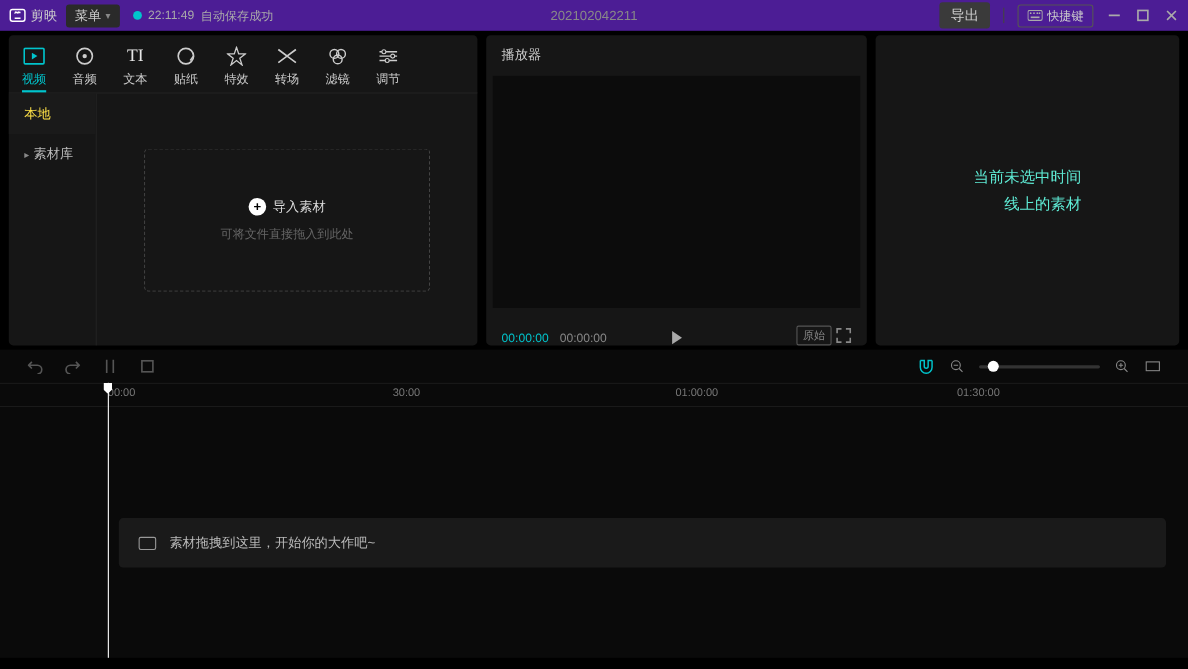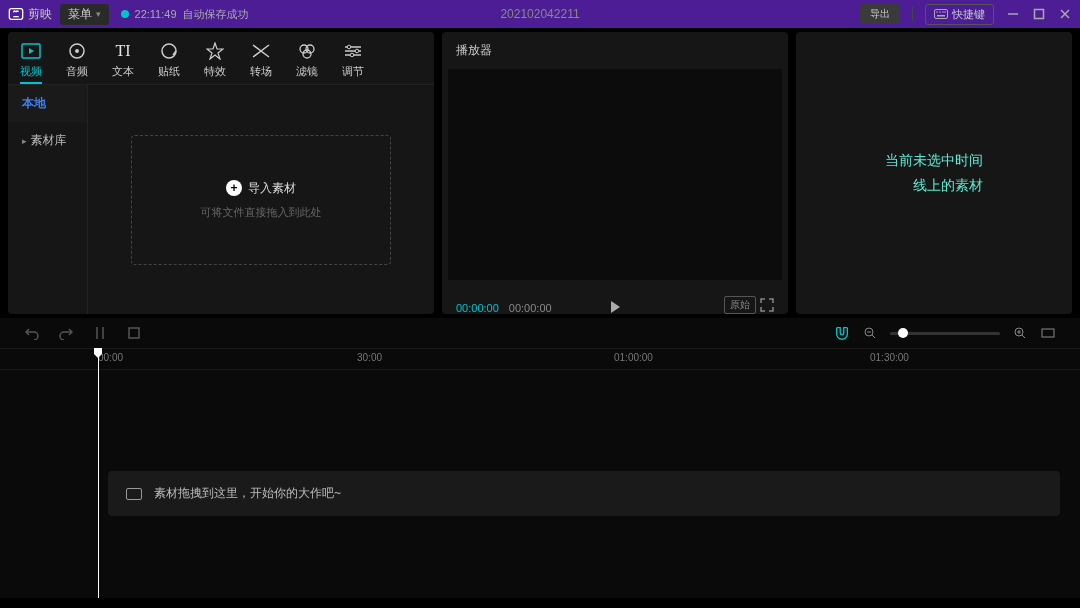--- a/index.html
+++ b/index.html
@@ -5,35 +5,35 @@
 * { margin: 0; padding: 0; box-sizing: border-box; font-family: "Microsoft YaHei", "PingFang SC", sans-serif; }
 body { background: #000; width: 1080px; height: 608px; overflow: hidden; color: #ccc; font-size: 12px; }
 .topbar { height: 28px; display: flex; align-items: center; padding: 0 8px; background: #4c1d95; }
 .logo { display: flex; align-items: center; gap: 4px; margin-right: 8px; }
 .logo-icon { width: 16px; height: 16px; }
 .menu-btn { background: #2a2a2a; border-radius: 3px; padding: 2px 8px; color: #ccc; display: flex; align-items: center; gap: 4px; cursor: pointer; }
 .autosave { display: flex; align-items: center; gap: 6px; margin-left: 12px; color: #aaa; font-size: 11px; }
 .dot { width: 8px; height: 8px; background: #00c4cc; border-radius: 50%; }
 .project-name { position: absolute; left: 50%; transform: translateX(-50%); color: #888; font-size: 12px; }
 .top-right { margin-left: auto; display: flex; align-items: center; gap: 12px; }
-.export-btn { background: #3a3a3a; padding: 3px 10px; border-radius: 3px; color: #ccc; cursor: pointer; font-size: 10px; }
+.export-btn { background: #3a3a3a; padding: 3px 10px; border-radius: 3px; color: #ccc; cursor: pointer; font-size: 13px; }
 .divider-v { width: 1px; height: 14px; background: #444; }
 .shortcut-btn { display: flex; align-items: center; gap: 4px; border: 1px solid #555; border-radius: 3px; padding: 2px 8px; cursor: pointer; font-size: 11px; }
 .win-ctrl { width: 14px; height: 14px; cursor: pointer; color: #aaa; display:flex; align-items:center; justify-content:center; }
 .panels { display: flex; gap: 8px; padding: 4px 8px; height: 290px; }
 .panel-left { width: 426px; background: #161616; border-radius: 4px; display: flex; flex-direction: column; }
 .media-tabs { display: flex; padding: 6px 12px 2px; gap: 24px; border-bottom: 1px solid #222; }
 .media-tab { display: flex; flex-direction: column; align-items: center; gap: 3px; padding: 3px 0; cursor: pointer; color: #ccc; }
 .media-tab.active { color: #00c4cc; border-bottom: 2px solid #00c4cc; margin-bottom:-2px; }
 .media-tab-icon { width: 20px; height: 20px; display:flex; align-items:center; justify-content:center; font-size:18px; }
 .media-tab-label { font-size: 11px; }
 .left-body { flex: 1; display: flex; }
 .left-sidebar { width: 80px; display: flex; flex-direction: column; border-right: 1px solid #222; }
 .side-tab { padding: 10px 14px; cursor: pointer; color: #bbb; font-size: 12px; display:flex; align-items:center; gap:4px;}
-.side-tab.active { color: #3b82f6; background:#1a1a1a;font-weight:bold; }
+.side-tab.active { color: #fde047; background:#1a1a1a; }
 .import-area { flex: 1; display: flex; align-items: center; justify-content: center; padding: 30px; }
 .import-box { border: 1px dashed #444; border-radius: 4px; width: 260px; height: 130px; display: flex; flex-direction: column; align-items: center; justify-content: center; gap: 8px; }
 .import-btn { display: flex; align-items: center; gap: 6px; color: #ddd; font-size: 12px; cursor: pointer; }
 .plus-circle { width: 16px; height: 16px; background: #fff; color: #000; border-radius: 50%; display: flex; align-items: center; justify-content: center; font-weight: bold; font-size:12px; }
 .import-hint { color: #666; font-size: 11px; }
 .panel-mid { flex: 1; background: #161616; border-radius: 4px; display: flex; flex-direction: column; }
 .player-header { padding: 10px 14px; color: #ccc; font-size: 12px; }
 .player-body { flex: 1; background: #0c0c0c; margin: 0 6px; }
 .player-ctrl { height: 34px; display: flex; align-items: flex-end; padding: 0 14px; gap: 10px; }
 .time-cyan { color: #00c4cc; font-size: 11px; }

